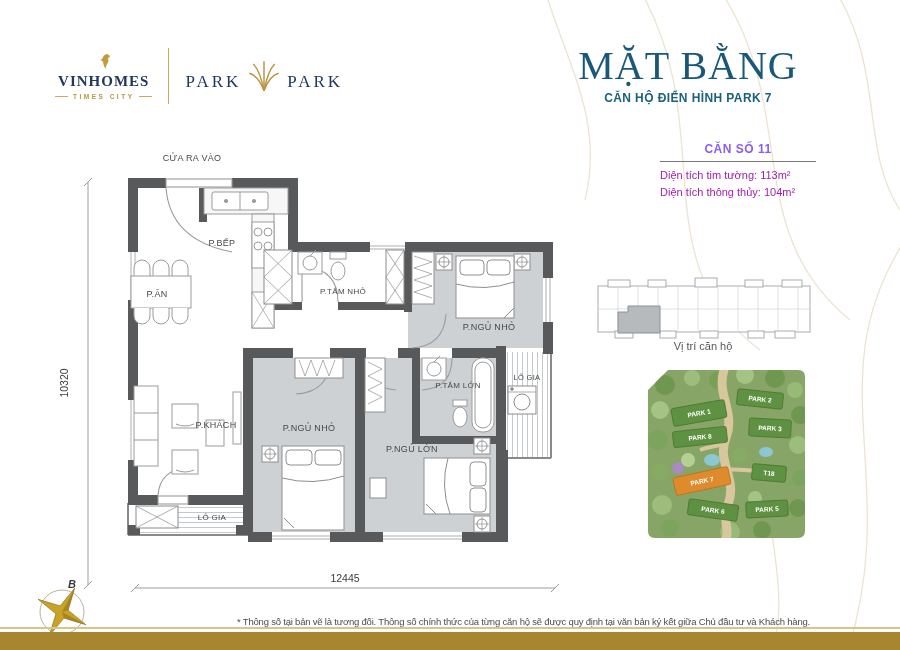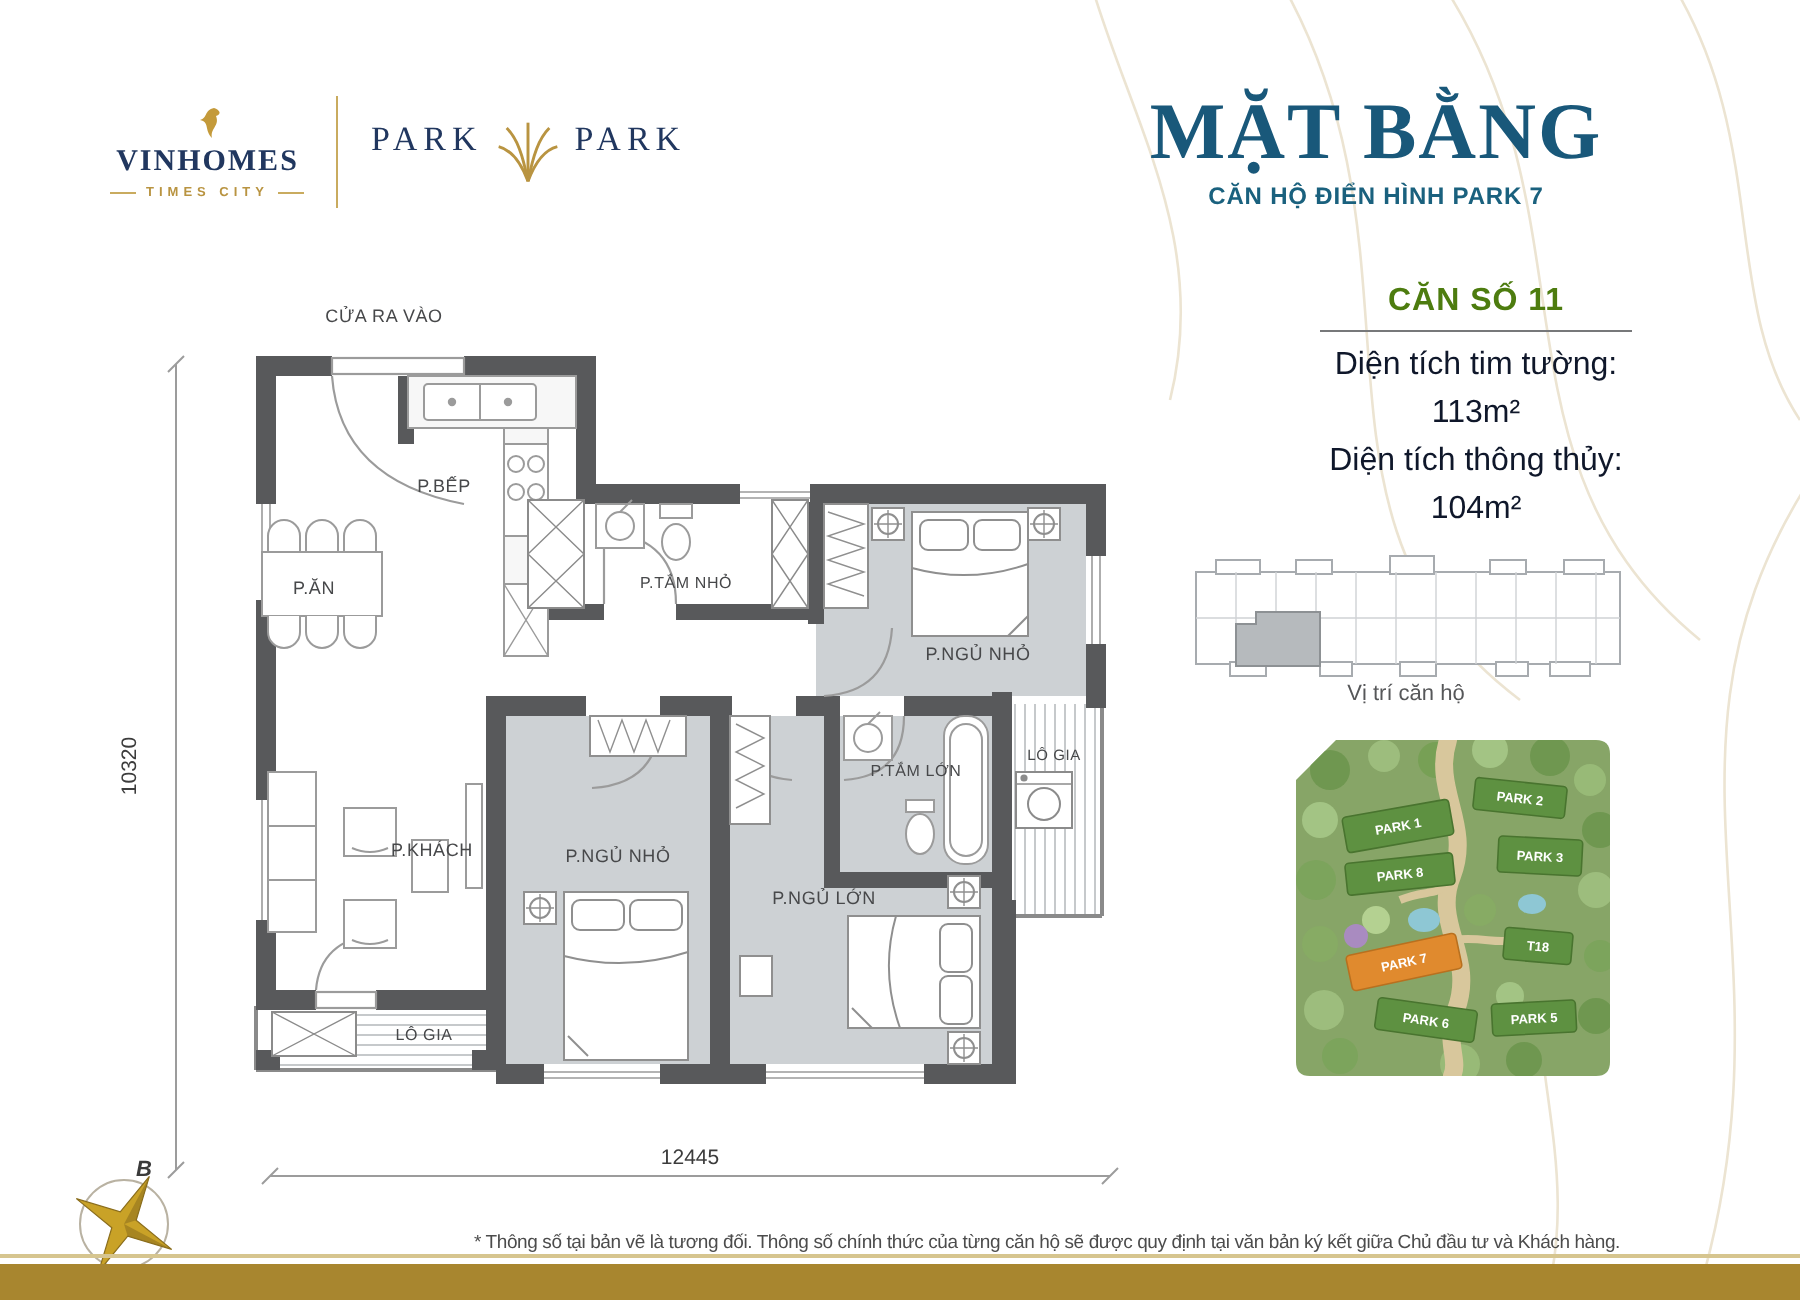--- a/index.html
+++ b/index.html
@@ -9,34 +9,34 @@
 
   
   .brand{position:absolute;left:55px;top:48px;display:flex;align-items:center;gap:16px;}
   .vh{display:flex;flex-direction:column;align-items:center;}
   .vh-name{font-family:"Liberation Serif","DejaVu Serif",serif;font-weight:bold;
            font-size:15px;letter-spacing:1px;color:#21375f;margin-top:2px;}
   .vh-sub{display:flex;align-items:center;gap:5px;margin-top:3px;
           font-size:6.5px;letter-spacing:2.5px;color:#b99441;font-weight:bold;}
   .vh-sub::before,.vh-sub::after{content:"";display:inline-block;width:13px;height:1px;background:#c9ab5f;}
   .brand-div{width:1px;height:56px;background:#c9ab5f;}
-  .ph{display:flex;align-items:flex-start;gap:6px;font-family:"Liberation Serif","DejaVu Serif",serif;
+  .ph{display:flex;align-items:flex-end;gap:6px;font-family:"Liberation Serif","DejaVu Serif",serif;
       font-size:17px;letter-spacing:3px;color:#21375f;}
 
   
   .titleblock{position:absolute;left:520px;top:44px;width:336px;text-align:center;}
-  .titleblock h1{margin:0;font-family:"Liberation Serif","DejaVu Serif",serif;font-weight:bold;
+  .titleblock h1{margin:0;font-family:"Liberation Serif","DejaVu Serif",serif;font-weight:normal;
                  font-size:40px;line-height:44px;letter-spacing:1px;color:#19587a;}
   .titleblock .sub{margin-top:3px;font-size:12px;font-weight:bold;color:#1a617e;letter-spacing:.4px;}
 
   
   .unitblock{position:absolute;left:660px;top:142px;width:156px;}
-  .unit-label{text-align:center;font-size:16px;font-weight:bold;color:#4d7c0f;letter-spacing:.5px;}
+  .unit-label{text-align:center;font-size:12px;font-weight:bold;color:#8b5cf6;letter-spacing:.5px;}
   .unit-rule{border:none;border-top:1.5px solid #77787a;margin:5px 0 5px 0;}
-  .unit-areas{text-align:center;font-size:16px;color:#0f172a;line-height:1.5;}
+  .unit-areas{text-align:left;font-size:11px;color:#a21caf;line-height:1.5;}
 
   
   .footnote{position:absolute;right:90px;top:616px;font-size:9.5px;letter-spacing:-.2px;
             color:#4c4c4c;white-space:nowrap;text-align:center;}
   .gold-line{position:absolute;left:0;top:627px;width:900px;height:2px;background:#d6c58f;}
   .gold-bar{position:absolute;left:0;top:632px;width:900px;height:18px;background:#a8862f;}
 
   .mainsvg{position:absolute;left:0;top:0;}
 </style>
 </head>

